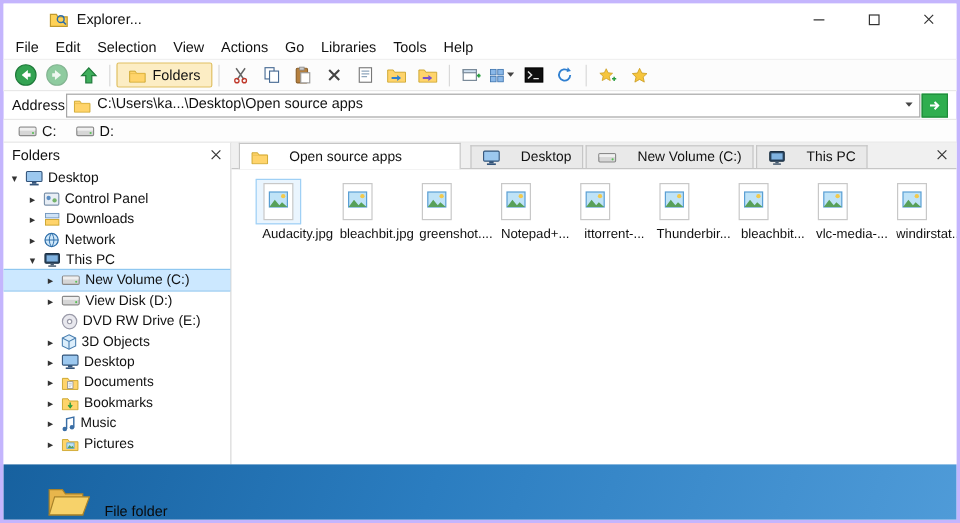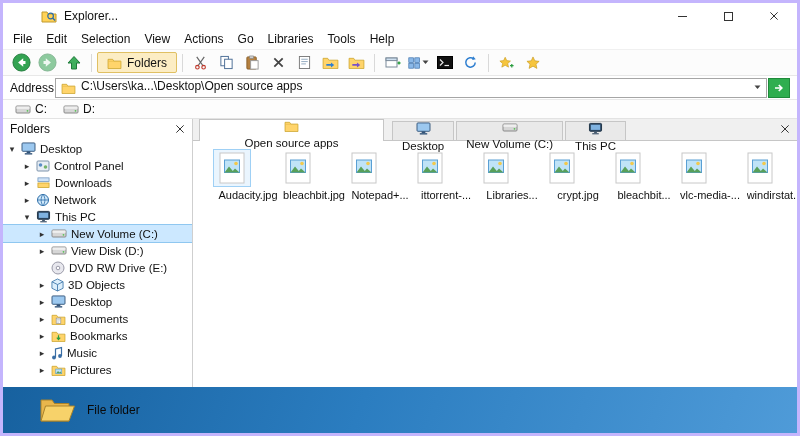--- a/index.html
+++ b/index.html
@@ -42,31 +42,31 @@
   .fp-title { flex:1; }
   .tree { flex:1; overflow:hidden; font-size:11.5px; padding-top:1px; }
   .tree-item { height:17px; display:flex; align-items:center; gap:4px; white-space:nowrap; }
   .tree-item.selected { background:#cce8ff; outline:1px solid #8fc7f0; }
   .tw-arrow { width:10px; flex:none; text-align:center; font-size:9px; color:#333; }
   .tree-label { overflow:hidden; }
 
   
   .content { flex:1; min-width:0; display:flex; flex-direction:column; background:#fff; }
   .tabbar { height:22px; flex:none; display:flex; align-items:flex-end; padding-left:6px; background:#f0f0f0; border-bottom:1px solid #c6c6c6; position:relative; }
-  .tab { display:flex; align-items:center; gap:5px; height:19px; padding:0 9px; margin-right:2px; background:#e9e9e9; border:1px solid #c6c6c6; border-bottom:none; font-size:11.5px; white-space:nowrap;flex-direction:column; }
+  .tab { display:flex; align-items:center; gap:17px; height:19px; padding:0 9px; margin-right:2px; background:#e9e9e9; border:1px solid #c6c6c6; border-bottom:none; font-size:11.5px; white-space:nowrap; }
   .tab.active { background:#fff; height:22px; margin-bottom:-1px; min-width:185px; margin-right:8px; z-index:2; }
   .tab-close { position:absolute; right:7px; top:5px; }
   .files { flex:1; display:flex; flex-wrap:wrap; align-content:flex-start; padding:8px 4px 0 6px; overflow:hidden; }
   .file-item { width:66px; display:flex; flex-direction:column; align-items:center; margin-bottom:8px; }
   .file-icon-box { width:38px; height:38px; display:flex; align-items:center; justify-content:center; border:1px solid transparent; }
   .file-item.selected .file-icon-box { border:1px solid #9fd0f5; background:#eaf5fe; }
   .file-label { font-size:11px; margin-top:2px; max-width:64px; white-space:nowrap; overflow:hidden; text-align:center;margin-left:32px; }
 
   
-  .statusbar { height:46px; flex:none; display:flex; align-items:center; background:linear-gradient(110deg,#17619f 0%, #2b7dc0 45%, #4f9bd8 100%); }
+  .statusbar { height:46px; flex:none; display:flex; align-items:flex-end; background:linear-gradient(110deg,#17619f 0%, #2b7dc0 45%, #4f9bd8 100%); }
   .status-icon { margin-left:36px; }
   .status-text { margin-left:12px; color:#0a0a0a; font-size:12px; }
 </style>
 </head>
 <body>
 
 <div class="window">
 
   <div class="titlebar">
     <span class="icon app-icon">
@@ -551,20 +551,31 @@
           </div>
           <div class="file-item">
             <div class="file-icon-box">
               <svg width="34" height="34" viewBox="0 0 34 34">
                 <rect x="5" y="2" width="24" height="30" fill="#fff" stroke="#c8c8c8"></rect>
                 <rect x="9.5" y="9" width="15" height="12.5" fill="#bfe3f7" stroke="#5a9fd4"></rect>
                 <path d="M9.5 21.5 14 15.5l3.8 4.6 2.2-2.6 4.5 4z" fill="#58a05a"></path>
                 <circle cx="21" cy="12.5" r="1.8" fill="#f2c94c"></circle>
               </svg>
             </div>
+            <div class="file-label">greenshot....</div>
+          </div>
+          <div class="file-item">
+            <div class="file-icon-box">
+              <svg width="34" height="34" viewBox="0 0 34 34">
+                <rect x="5" y="2" width="24" height="30" fill="#fff" stroke="#c8c8c8"></rect>
+                <rect x="9.5" y="9" width="15" height="12.5" fill="#bfe3f7" stroke="#5a9fd4"></rect>
+                <path d="M9.5 21.5 14 15.5l3.8 4.6 2.2-2.6 4.5 4z" fill="#58a05a"></path>
+                <circle cx="21" cy="12.5" r="1.8" fill="#f2c94c"></circle>
+              </svg>
+            </div>
             <div class="file-label">Notepad+...</div>
           </div>
           <div class="file-item">
             <div class="file-icon-box">
               <svg width="34" height="34" viewBox="0 0 34 34">
                 <rect x="5" y="2" width="24" height="30" fill="#fff" stroke="#c8c8c8"></rect>
                 <rect x="9.5" y="9" width="15" height="12.5" fill="#bfe3f7" stroke="#5a9fd4"></rect>
                 <path d="M9.5 21.5 14 15.5l3.8 4.6 2.2-2.6 4.5 4z" fill="#58a05a"></path>
                 <circle cx="21" cy="12.5" r="1.8" fill="#f2c94c"></circle>
               </svg>
@@ -573,32 +584,21 @@
           </div>
           <div class="file-item">
             <div class="file-icon-box">
               <svg width="34" height="34" viewBox="0 0 34 34">
                 <rect x="5" y="2" width="24" height="30" fill="#fff" stroke="#c8c8c8"></rect>
                 <rect x="9.5" y="9" width="15" height="12.5" fill="#bfe3f7" stroke="#5a9fd4"></rect>
                 <path d="M9.5 21.5 14 15.5l3.8 4.6 2.2-2.6 4.5 4z" fill="#58a05a"></path>
                 <circle cx="21" cy="12.5" r="1.8" fill="#f2c94c"></circle>
               </svg>
             </div>
-            <div class="file-label">Libraries...</div>
-          </div>
-          <div class="file-item">
-            <div class="file-icon-box">
-              <svg width="34" height="34" viewBox="0 0 34 34">
-                <rect x="5" y="2" width="24" height="30" fill="#fff" stroke="#c8c8c8"></rect>
-                <rect x="9.5" y="9" width="15" height="12.5" fill="#bfe3f7" stroke="#5a9fd4"></rect>
-                <path d="M9.5 21.5 14 15.5l3.8 4.6 2.2-2.6 4.5 4z" fill="#58a05a"></path>
-                <circle cx="21" cy="12.5" r="1.8" fill="#f2c94c"></circle>
-              </svg>
-            </div>
-            <div class="file-label">crypt.jpg</div>
+            <div class="file-label">Thunderbir...</div>
           </div>
           <div class="file-item">
             <div class="file-icon-box">
               <svg width="34" height="34" viewBox="0 0 34 34">
                 <rect x="5" y="2" width="24" height="30" fill="#fff" stroke="#c8c8c8"></rect>
                 <rect x="9.5" y="9" width="15" height="12.5" fill="#bfe3f7" stroke="#5a9fd4"></rect>
                 <path d="M9.5 21.5 14 15.5l3.8 4.6 2.2-2.6 4.5 4z" fill="#58a05a"></path>
                 <circle cx="21" cy="12.5" r="1.8" fill="#f2c94c"></circle>
               </svg>
             </div>

